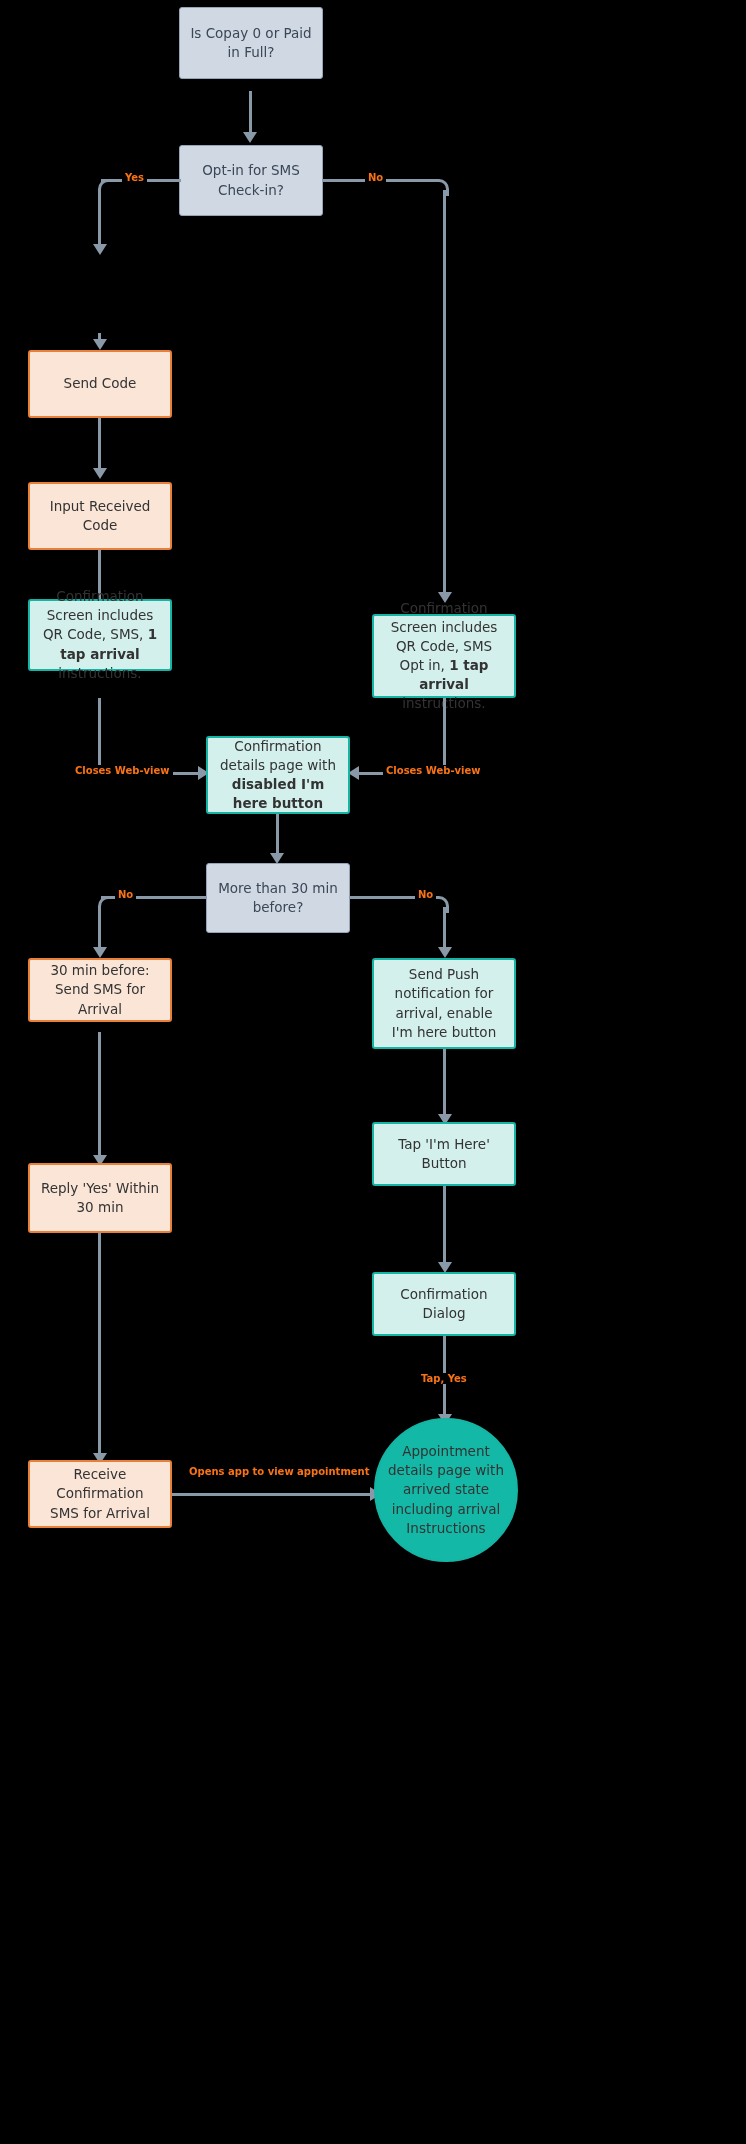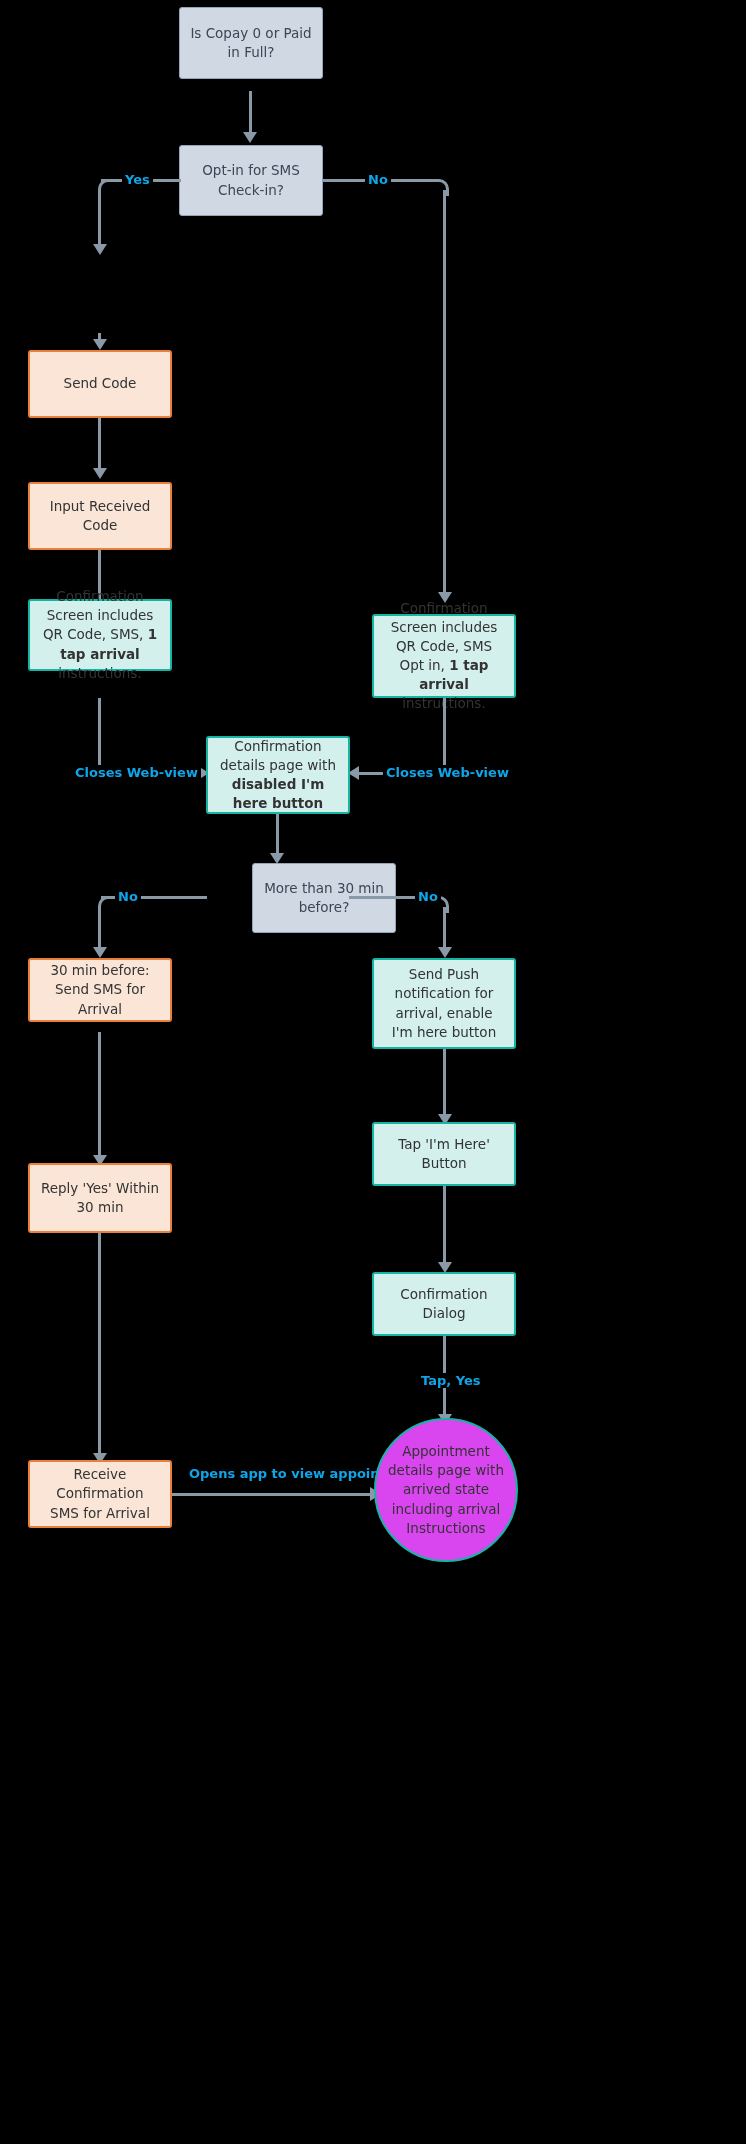--- a/index.html
+++ b/index.html
@@ -39,21 +39,21 @@
     background: #d3f0ec;
     border: 2.6px solid #15b5a5;
     color: #333333;
   }
   .node-orange {
     background: #fae5d7;
     border: 2.2px solid #e8803a;
     color: #333333;
   }
   .node-circle {
-    background: #d946ef;
+    background: #14b8a6;
     border: 2.6px solid #15b5a5;
     border-radius: 50%;
     color: #333333;
     text-align: center;
   }
   .node b { font-weight: bold; }
 
   
   .edge-v {
     position: absolute;
@@ -84,22 +84,22 @@
   .arrow-left {
     position: absolute;
     width: 0;
     height: 0;
     border-top: 7px solid transparent;
     border-bottom: 7px solid transparent;
     border-right: 11px solid #8a99a8;
   }
   .edge-label {
     position: absolute;
-    color: #0ea5e9;
-    font-size: 13px;
+    color: #f97316;
+    font-size: 10px;
     font-weight: bold;
     white-space: nowrap;
     background: #000000;
     padding: 0 3px;
   }
   .corner {
     position: absolute;
     border: 3px solid #8a99a8;
     background: transparent;
   }
@@ -184,21 +184,21 @@
 
   <div class="node node-teal" style="left:206px; top:736px; width:144px; height:78px;">
     <span>
       <span>Confirmation details page with </span><b>disabled I'm here button</b>
     </span>
   </div>
 
   <div class="edge-v" style="left:276px; top:814px; height:42px;"></div>
   <div class="arrow-down" style="left:270px; top:853px;"></div>
 
-  <div class="node node-decision" style="left:206px; top:863px; width:144px; height:70px;margin-left:46px;">
+  <div class="node node-decision" style="left:206px; top:863px; width:144px; height:70px;">
     <span>More than 30 min before?</span>
   </div>
 
   <div class="edge-h" style="left:101px; top:896px; width:106px;"></div>
   <div class="corner corner-tl" style="left:98px; top:896px; width:14px; height:14px;"></div>
   <div class="edge-v" style="left:98px; top:907px; height:42px;"></div>
   <div class="arrow-down" style="left:93px; top:947px;"></div>
   <div class="edge-label" style="left:115px; top:889px;">No</div>
 
   <div class="edge-h" style="left:349px; top:896px; width:84px;"></div>

